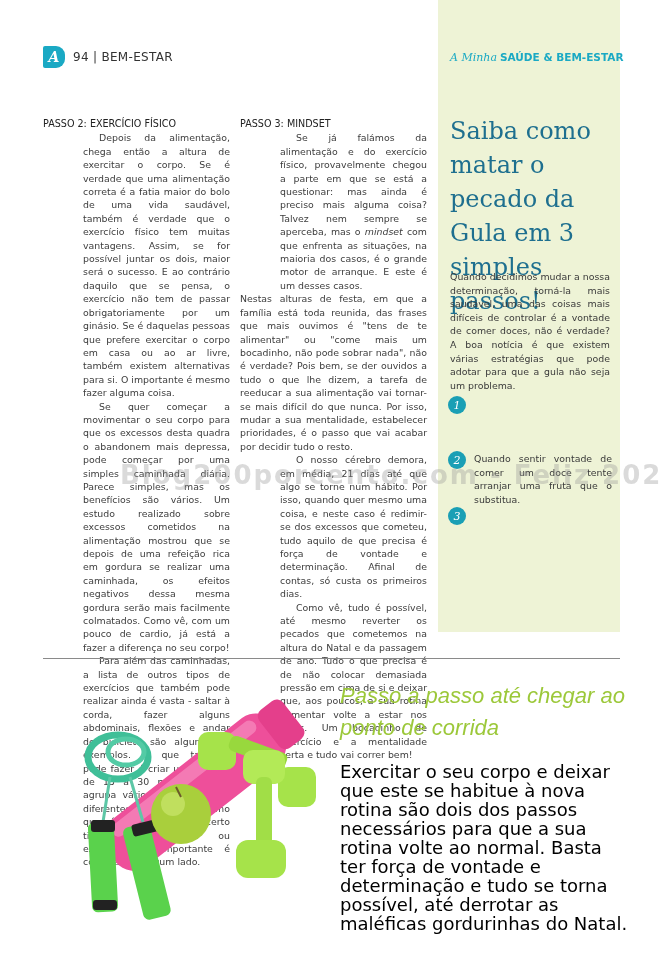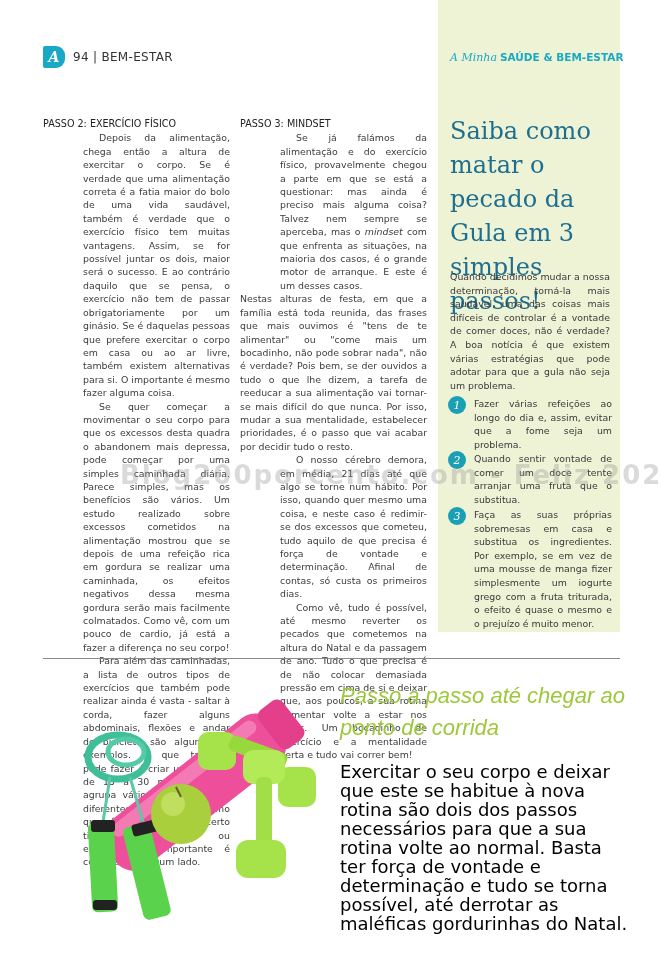--- a/index.html
+++ b/index.html
@@ -64,29 +64,27 @@
   <p>Nestas alturas de festa, em que a família está toda reunida, das frases que mais ouvimos é "tens de te alimentar" ou "come mais um bocadinho, não pode sobrar nada", não é verdade? Pois bem, se der ouvidos a tudo o que lhe dizem, a tarefa de reeducar a sua alimentação vai tornar-se mais difícil do que nunca. Por isso, mudar a sua mentalidade, estabelecer prioridades, é o passo que vai acabar por decidir tudo o resto.</p>
   <p class="indent">O nosso cérebro demora, em média, 21 dias até que algo se torne num hábito. Por isso, quando quer mesmo uma coisa, e neste caso é redimir-se dos excessos que cometeu, tudo aquilo de que precisa é força de vontade e determinação. Afinal de contas, só custa os primeiros dias.</p>
   <p class="indent">Como vê, tudo é possível, até mesmo reverter os pecados que cometemos na altura do Natal e da passagem de ano. Tudo o que precisa é de não colocar demasiada pressão em cima de si e deixar que, aos poucos, a sua rotina alimentar volte a estar nos eixos. Um bocadinho de exercício e a mentalidade certa e tudo vai correr bem!</p>
 </div>
 
 <div class="panel-title">Saiba como matar o pecado da Gula em 3 simples passos!</div>
 <div class="panel-intro">Quando decidimos mudar a nossa determinação, torná-la mais saudável, uma das coisas mais difíceis de controlar é a vontade de comer doces, não é verdade? A boa notícia é que existem várias estratégias que pode adotar para que a gula não seja um problema.</div>
 
 <div class="step step1">
   <div class="num">1</div>
-  <div class="txt">Fazer várias refeições ao longo do dia e, assim, evitar que a fome seja um problema.</div>
 </div>
 <div class="step step2">
   <div class="num">2</div>
   <div class="txt">Quando sentir vontade de comer um doce tente arranjar uma fruta que o substitua.</div>
 </div>
 <div class="step step3">
   <div class="num">3</div>
-  <div class="txt">Faça as suas próprias sobremesas em casa e substitua os ingredientes. Por exemplo, se em vez de uma mousse de manga fizer simplesmente um iogurte grego com a fruta triturada, o efeito é quase o mesmo e o prejuízo é muito menor.</div>
 </div>
 
 <div class="divider"></div>
 
 <svg class="photo" viewBox="0 0 290 250">
 
   <g transform="rotate(-38 140 120)">
     <rect x="40" y="95" width="210" height="58" rx="22" fill="#ee4f9a"></rect>
     <rect x="55" y="100" width="180" height="14" rx="7" fill="#f78dbf" opacity="0.7"></rect>
     <rect x="240" y="100" width="30" height="48" rx="8" fill="#e43f8b"></rect>

